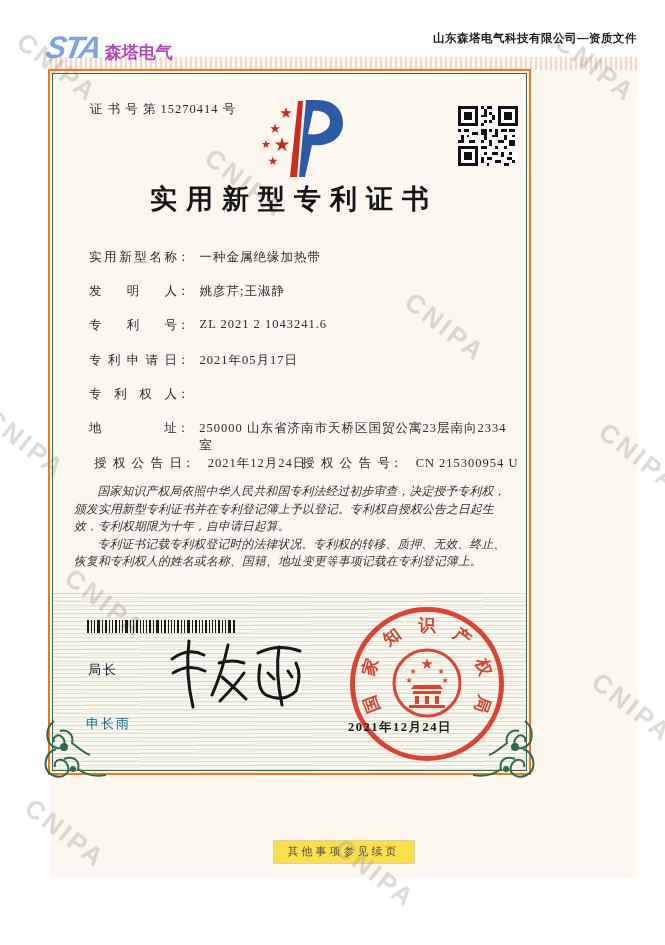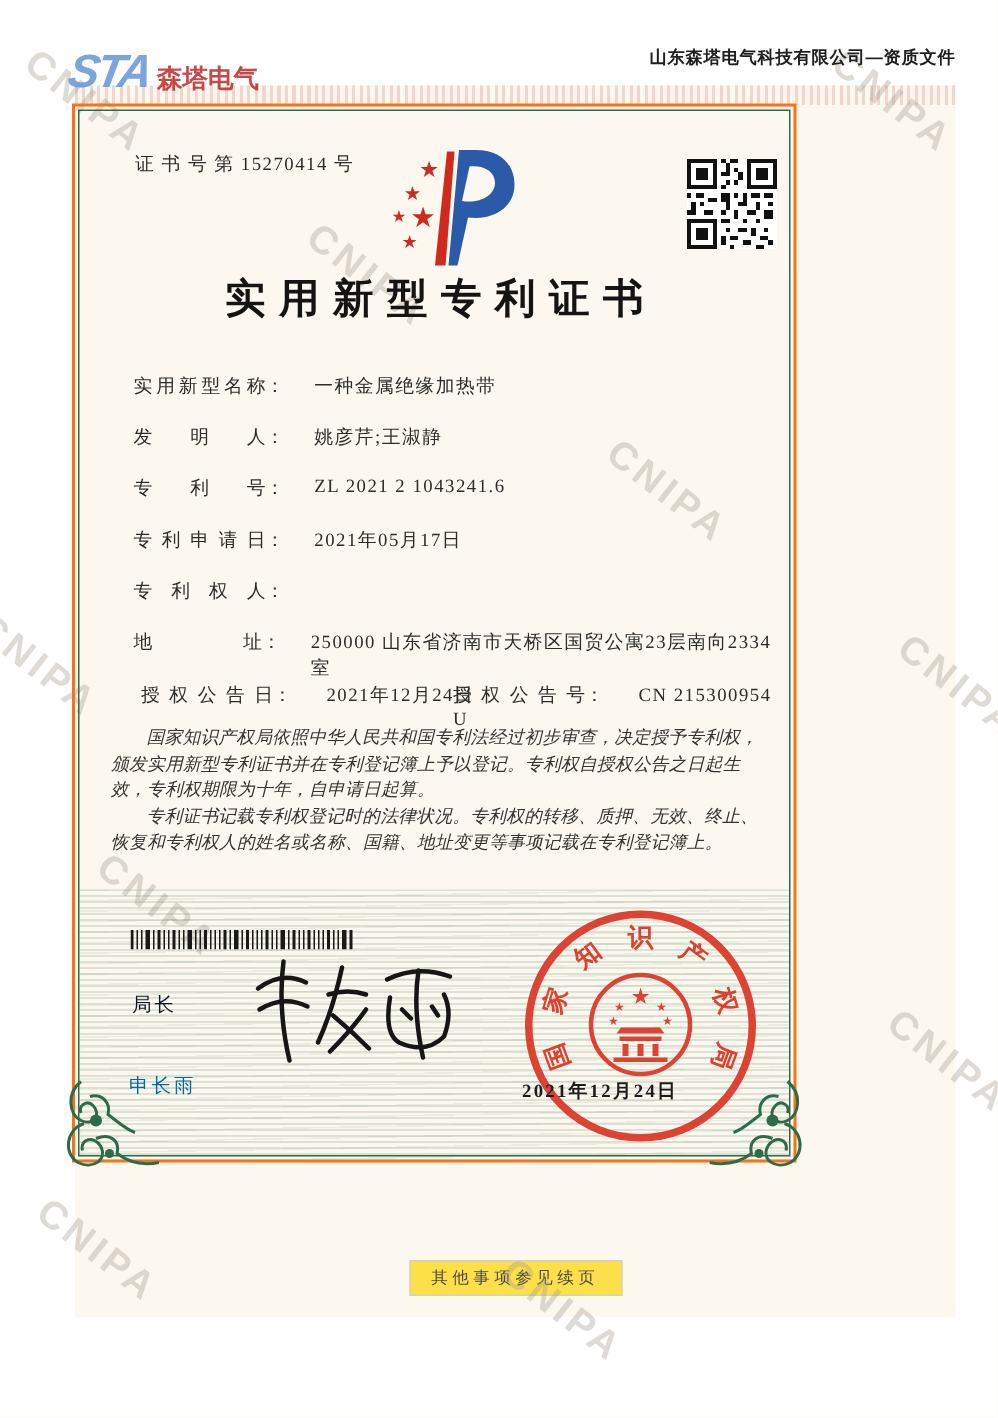--- a/index.html
+++ b/index.html
@@ -7,21 +7,21 @@
   body {
     position:relative; background:#ffffff; overflow:hidden;
     font-family:"Liberation Serif", serif; color:#2b2b2b;
   }
 
   
   .hdr-logo { position:absolute; left:46px; top:16px; z-index:3;
     display:flex; align-items:baseline; opacity:.8; }
   .sta { font:italic 900 31px "Liberation Sans", sans-serif; color:#5c8ed8;
     letter-spacing:-2px; transform:skewX(-10deg); }
-  .sta-cn { font:700 17px "Liberation Sans", sans-serif; color:#b91c1c; margin-left:5px;margin-top:25px; }
+  .sta-cn { font:700 17px "Liberation Sans", sans-serif; color:#a21caf; margin-left:5px;margin-top:25px; }
   .hdr-doc { position:absolute; right:28px; top:31px; z-index:3;
     font:700 11.5px "Liberation Sans", sans-serif; color:#1f1f1f; letter-spacing:.5px; }
 
   
   .scan { position:absolute; left:50px; top:57px; width:587px; height:821px;
     background:#fcf8ef; z-index:0; }
   .band-top { position:absolute; left:0; top:0; width:100%; height:13px;
     background:repeating-linear-gradient(90deg, rgba(214,125,114,.28) 0 2px, transparent 2px 5px); }
 
   
@@ -47,21 +47,21 @@
 
   .title { position:absolute; top:110px; left:0; width:100%; text-align:center;
     font:700 27px "Liberation Serif", serif; color:#141414; letter-spacing:9px;
     text-indent:9px; }
 
   
   .fields { position:absolute; left:39px; top:178px; width:430px; }
   .frow { height:34.2px; font:500 12.5px "Liberation Serif", serif; color:#2c2c2c;
     display:flex; align-items:flex-start; }
   .flabel { display:inline-block; width:88px; text-align:justify; text-align-last:justify; }
-  .fvalue { margin-left:20px; letter-spacing:1px; }
+  .fvalue { margin-left:10px; letter-spacing:1px; }
   .grant-row { position:absolute; left:44px; top:384px; width:430px;
     font:500 12.5px "Liberation Serif", serif; color:#2c2c2c; }
   .gpair2 { position:absolute; left:208px; top:0; }
 
   
   .paras { position:absolute; left:24px; top:412px; width:442px; }
   .paras p { font:italic 500 11.8px "DejaVu Serif", serif; color:#333;
     line-height:17.6px; text-indent:2em; letter-spacing:.2px; }
 
   

